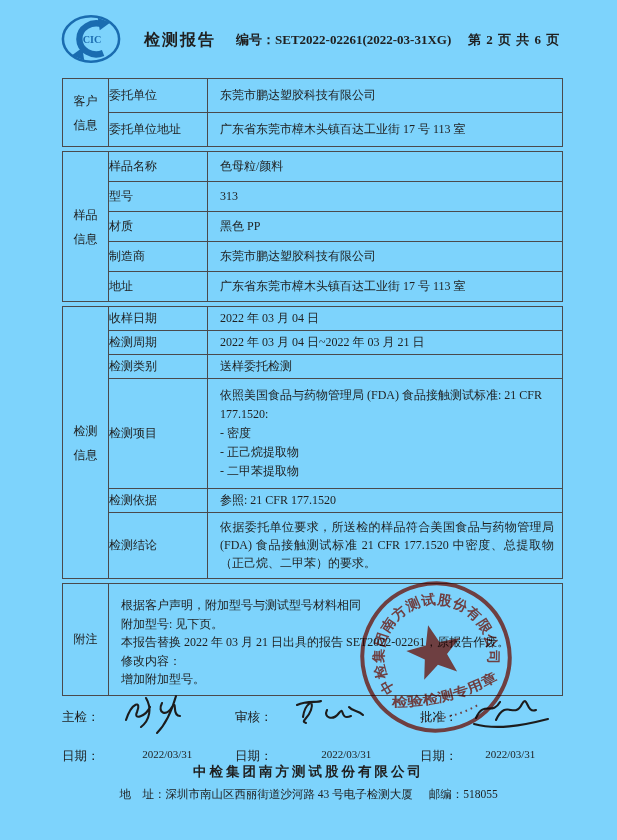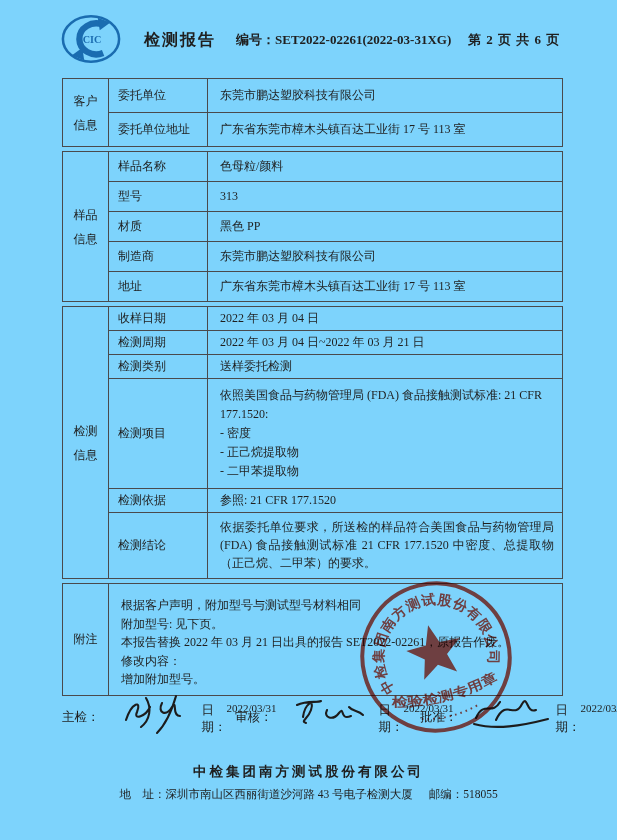--- a/index.html
+++ b/index.html
@@ -21,33 +21,33 @@
   .logo{position:absolute;left:60px;top:13px}
   .hd-title{position:absolute;left:144px;top:30px;font-size:16px;font-weight:bold;letter-spacing:2px}
   .hd-no{position:absolute;left:236px;top:31px;font-size:13px;font-weight:bold}
   .hd-page{position:absolute;left:468px;top:31px;font-size:13px;font-weight:bold;letter-spacing:1px}
 
   
   .tables{position:absolute;left:62px;top:78px;width:502px}
   table.sec{border-collapse:collapse;width:501px;table-layout:fixed;margin-bottom:4px}
   table.sec td{border:1px solid var(--line);font-size:12px;vertical-align:middle;color:var(--ink)}
   .group-cell{text-align:center;white-space:pre-line;line-height:24px;font-size:12.5px}
-  .label-cell{padding-left:9px}
+  .label-cell{}
   .value-cell{padding-left:12px;padding-right:8px}
   .h34 td{height:34px}
   .h30 td{height:30px}
   .h24 td{height:24px}
   .pre{white-space:pre-line}
   .item-cell{line-height:19px;padding-top:7px;padding-bottom:7px}
   .concl-cell{line-height:18px;padding-top:5px;padding-bottom:6px;text-align:justify}
   .note-cell{line-height:18.5px;padding-top:12px;padding-bottom:6px}
 
   
   .signs{position:absolute;left:62px;top:690px;width:501px;display:flex}
-  .sign-col{display:flex;flex-direction:row}
+  .sign-col{display:flex;flex-direction:column}
   .sign-col.a{width:173px}
   .sign-col.b{width:185px}
   .sign-col.c{width:143px}
   .sign-role{display:flex;align-items:flex-end;height:46px;font-size:12.5px}
   .sign-role .lbl{margin-bottom:10px;white-space:nowrap}
   .sign-role svg{margin-left:10px}
   .sign-date{display:flex;align-items:flex-start;margin-top:12px;font-size:12.5px}
   .sign-date .val{flex:1;text-align:center;font-size:11px}
   .sig-stroke{fill:none;stroke:#1c1c1c;stroke-width:2.1;stroke-linecap:round;stroke-linejoin:round}
 

